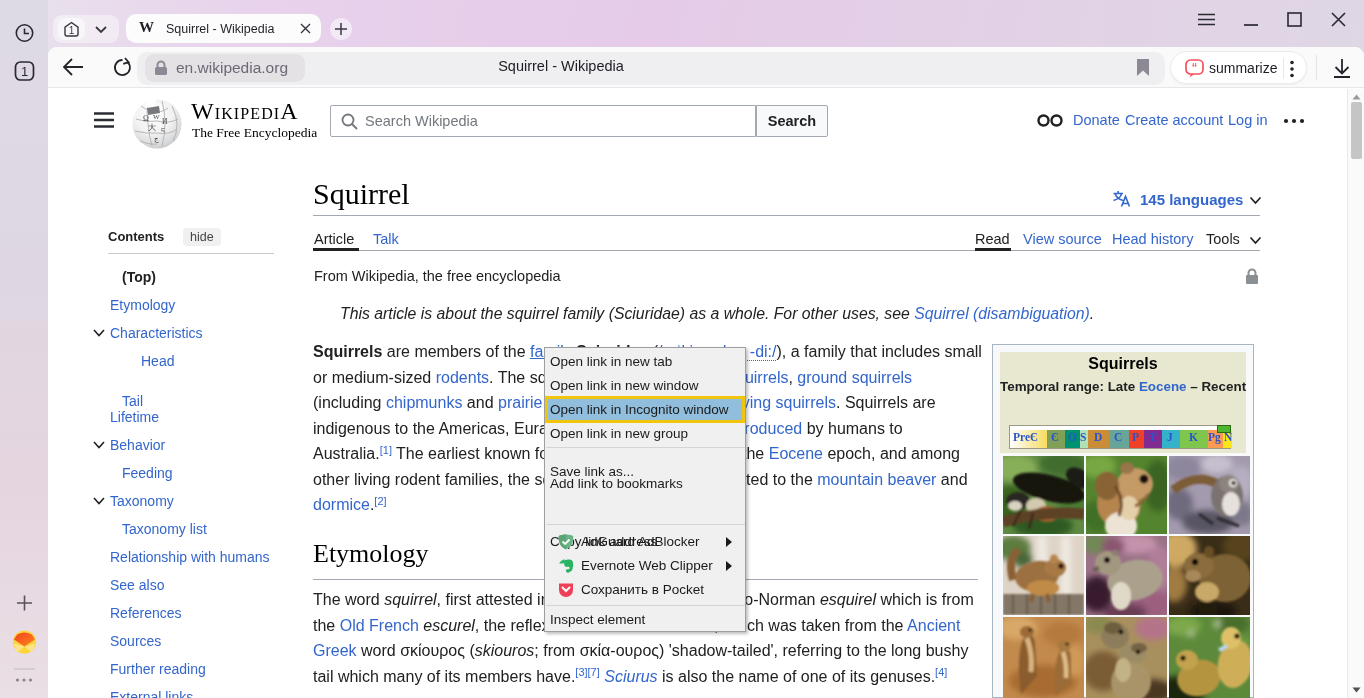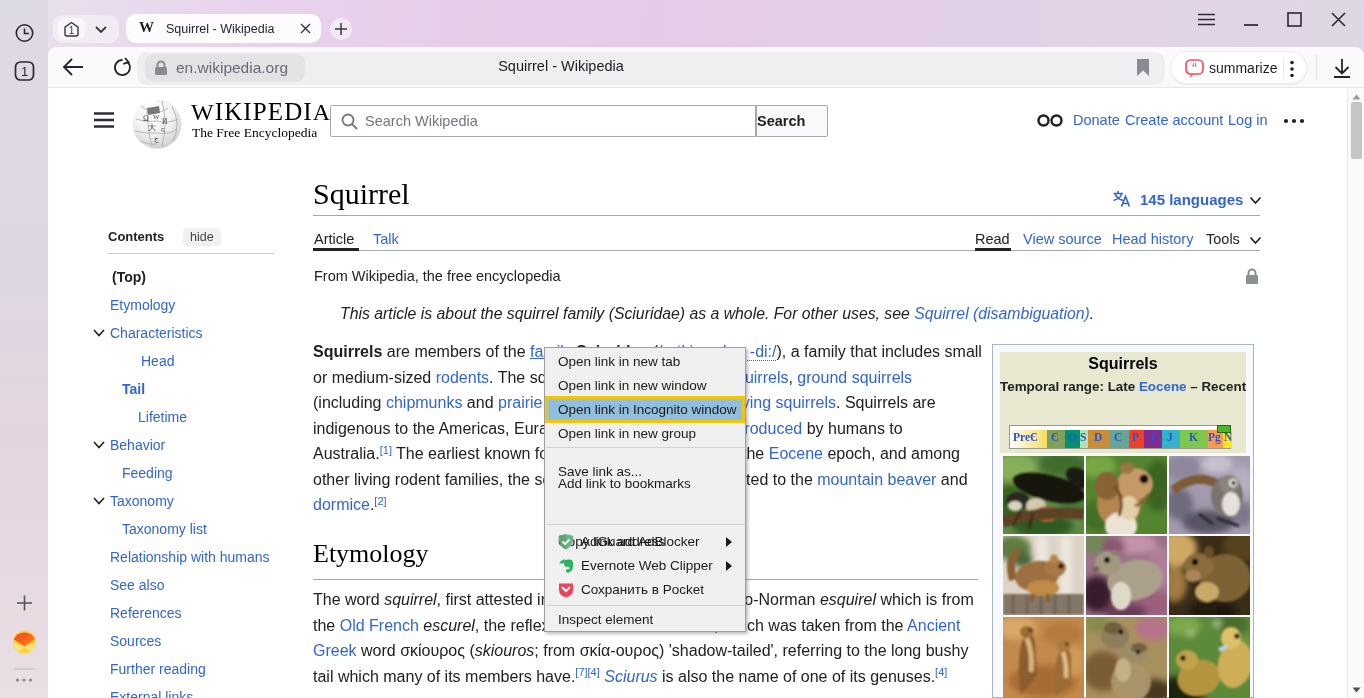--- a/index.html
+++ b/index.html
@@ -67,21 +67,21 @@
 
 #main { position:absolute; left:265px; top:0; width:947px; }
 
 
 #menu {
   position:absolute; left:544px; top:347px; width:202px; height:285px;
   background:#f0f0f0; border:1px solid #9e9e9e;
   box-shadow:2px 2px 3px rgba(0,0,0,0.25);
   font-size:13.5px; color:#1a1a1a;
 }
-#menu .mi { position:absolute; left:1px; width:198px; height:24px; line-height:24px; padding-left:12px; white-space:nowrap; }
+#menu .mi { position:absolute; left:1px; width:198px; height:24px; line-height:24px; padding-left:4px; white-space:nowrap; }
 #menu .sep { position:absolute; left:1px; width:199px; height:1px; background:#d4d4d4; }
 #menu .arrow { position:absolute; right:12px; top:7px; width:0; height:0; border-left:6px solid #1a1a1a; border-top:5px solid transparent; border-bottom:5px solid transparent;}
 #menu .ic { position:absolute; left:12px; top:4px; width:16px; height:16px; }
 #menu .itx { position:absolute; left:35px; }
 
 
 #infobox {
   position:absolute; left:944px; top:255px; width:262px; height:354px;
   border:1px solid #a7b4c2; background:#f8f9fa;
   font-size:14px;
@@ -210,58 +210,58 @@
       <path d="M15 9 L27 7 L28 14 L16 16 Z" fill="#77797c"></path>
       <g font-family="Liberation Serif, serif" font-size="8" fill="#3d3f42">
         <text x="11" y="22">Ω</text>
         <text x="21" y="20" font-size="7">W</text>
         <text x="30" y="25" font-size="7.5">И</text>
         <text x="16" y="31">大</text>
         <text x="29" y="34" font-size="7">ང</text>
         <text x="22" y="42" font-size="7">ج</text>
       </g>
     </svg>
-    <div class="abs serif" style="left:143px;top:9px;font-size:24px;letter-spacing:1.1px;color:#000;">W<span style="font-size:25px;margin-top:8px;">IKIPEDI</span>A</div>
+    <div class="abs serif" style="left:143px;top:9px;font-size:24px;letter-spacing:1.1px;color:#000;">W<span style="font-size:16px;margin-top:8px;">IKIPEDI</span>A</div>
     <div class="abs serif" style="left:144px;top:36px;font-size:13.5px;color:#000;">The Free Encyclopedia</div>
 
     <div class="abs" style="left:282px;top:16px;width:426px;height:32px;border:1px solid #a2a9b1;border-radius:2px 0 0 2px;background:#fff;">
       <svg class="abs" style="left:10px;top:7px" width="17" height="17" viewBox="0 0 17 17">
           <circle cx="7" cy="7" r="5.5" fill="none" stroke="#72777d" stroke-width="1.8"></circle>
           <path d="M11 11 L16 16" stroke="#72777d" stroke-width="1.8"></path>
         </svg>
       <span style="position:absolute;left:34px;top:7px;color:#72777d;font-size:14.5px;">Search Wikipedia</span>
     </div>
-    <div class="abs" style="left:708px;top:16px;width:72px;height:32px;border:1px solid #a2a9b1;border-radius:0 2px 2px 0;background:#f8f9fa;text-align:left;line-height:30px;font-weight:bold;font-size:14.5px;color:#202122;">Search</div>
+    <div class="abs" style="left:708px;top:16px;width:72px;height:32px;border:1px solid #a2a9b1;border-radius:0 2px 2px 0;background:#f8f9fa;text-align:center;line-height:30px;font-weight:bold;font-size:14.5px;color:#202122;">Search</div>
 
     <svg class="abs" style="left:989px;top:25px" width="27" height="13" viewBox="0 0 27 13">
         <circle cx="6.5" cy="6.5" r="5" fill="none" stroke="#202122" stroke-width="2.4"></circle>
         <circle cx="19.5" cy="6.5" r="5" fill="none" stroke="#202122" stroke-width="2.4"></circle>
       </svg>
     <a class="wl abs" style="left:1025px;top:23px;font-size:14.5px;">Donate</a>
     <a class="wl abs" style="left:1077px;top:23px;font-size:14.5px;">Create account</a>
     <a class="wl abs" style="left:1180px;top:23px;font-size:14.5px;text-align:right;">Log in</a>
     <svg class="abs" style="left:1235px;top:29px" width="22" height="6" viewBox="0 0 22 6">
         <circle cx="3" cy="3" r="2.1" fill="#202122"></circle>
         <circle cx="11" cy="3" r="2.1" fill="#202122"></circle>
         <circle cx="19" cy="3" r="2.1" fill="#202122"></circle>
       </svg>
 
     <div id="toc">
       <div class="row" style="top:0;font-weight:bold;color:#202122;font-size:13px;">Contents</div>
       <div class="row" style="top:-1px;left:75px;background:#f0f0f0;border-radius:4px;padding:2px 7px;font-size:12.5px;color:#444;">hide</div>
       <div class="abs" style="top:24px;left:0;width:166px;height:1px;background:#c8ccd1;"></div>
-      <div class="row" style="top:40px;left:4px;font-weight:bold;color:#202122;">(Top)</div>
+      <div class="row" style="top:40px;left:14px;font-weight:bold;color:#202122;">(Top)</div>
       <div class="row" style="top:68px;left:2px;"><a>Etymology</a></div>
       <svg class="abs" style="left:-15px;top:100px" width="12" height="8" viewBox="0 0 12 8">
           <path d="M1 1 L6 6.5 L11 1" fill="none" stroke="#202122" stroke-width="1.6"></path>
         </svg>
       <div class="row" style="top:96px;left:2px;"><a>Characteristics</a></div>
       <div class="row" style="top:124px;left:14px;margin-left:19px;"><a>Head</a></div>
-      <div class="row" style="top:152px;left:14px;font-weight:bold;"><a>Tail</a></div>
-      <div class="row" style="top:180px;left:2px;margin-left:28px;"><a>Lifetime</a></div>
+      <div class="row" style="top:164px;left:14px;"><a>Tail</a></div>
+      <div class="row" style="top:180px;left:2px;"><a>Lifetime</a></div>
       <svg class="abs" style="left:-15px;top:212px" width="12" height="8" viewBox="0 0 12 8">
           <path d="M1 1 L6 6.5 L11 1" fill="none" stroke="#202122" stroke-width="1.6"></path>
         </svg>
       <div class="row" style="top:208px;left:2px;"><a>Behavior</a></div>
       <div class="row" style="top:236px;left:14px;"><a>Feeding</a></div>
       <svg class="abs" style="left:-15px;top:268px" width="12" height="8" viewBox="0 0 12 8">
           <path d="M1 1 L6 6.5 L11 1" fill="none" stroke="#202122" stroke-width="1.6"></path>
         </svg>
       <div class="row" style="top:264px;left:2px;"><a>Taxonomy</a></div>
       <div class="row" style="top:292px;left:14px;"><a>Taxonomy list</a></div>
@@ -319,21 +319,21 @@
         other living rodent families, the squirrels are most closely related to the <a class="wl">mountain beaver</a> and<br>
         <a class="wl">dormice</a>.<sup style="font-size:11px;"><a class="wl">[2]</a></sup>
       </div>
 
       <div class="abs serif" style="left:0;top:450px;font-size:26px;color:#000;">Etymology</div>
       <div class="abs" style="left:0;top:490px;width:665px;height:1px;background:#a2a9b1;"></div>
       <div class="abs" style="left:0;top:498px;width:690px;line-height:25.6px;font-size:16px;">
         The word <i>squirrel</i>, first attested in 1327, comes from the Anglo-Norman <i>esquirel</i> which is from<br>
         the <a class="wl">Old French</a> <i>escurel</i>, the reflex of a Latin word <i>sciurus</i>, which was taken from the <a class="wl">Ancient<br>
         Greek</a> word σκίουρος (<i>skiouros</i>; from σκία-ουρος) 'shadow-tailed', referring to the long bushy<br>
-        tail which many of its members have.<sup style="font-size:11px;"><a class="wl">[7][4]</a></sup> <a class="wl"><i>Sciurus</i></a> is also the name of one of its genuses.<sup style="font-size:11px;"><a class="wl">[4]</a></sup>
+        tail which many of its members have.<sup style="font-size:11px;"><a class="wl">[3][7]</a></sup> <a class="wl"><i>Sciurus</i></a> is also the name of one of its genuses.<sup style="font-size:11px;"><a class="wl">[4]</a></sup>
       </div>
     </div>
 
     <div id="infobox">
       <div class="abs" style="left:7px;top:7px;width:246px;height:101px;background:#e8e8d0;"></div>
       <div class="abs" style="left:7px;top:10px;width:246px;text-align:center;font-weight:bold;font-size:16px;color:#000;">Squirrels</div>
       <div class="abs" style="left:7px;top:34px;width:246px;text-align:center;font-weight:bold;font-size:13.4px;white-space:nowrap;color:#202122;">Temporal range: Late <a class="wl">Eocene</a> – Recent</div>
 
       <div class="abs" style="left:16px;top:80px;width:222px;height:24px;border:1px solid #9a9a8a;background:#fff;">
         <div class="abs" style="left:0;top:4px;height:18px;width:37px;background:linear-gradient(90deg,#fff 0%,#f9e9a0 60%,#f7dd60 100%);"></div>

